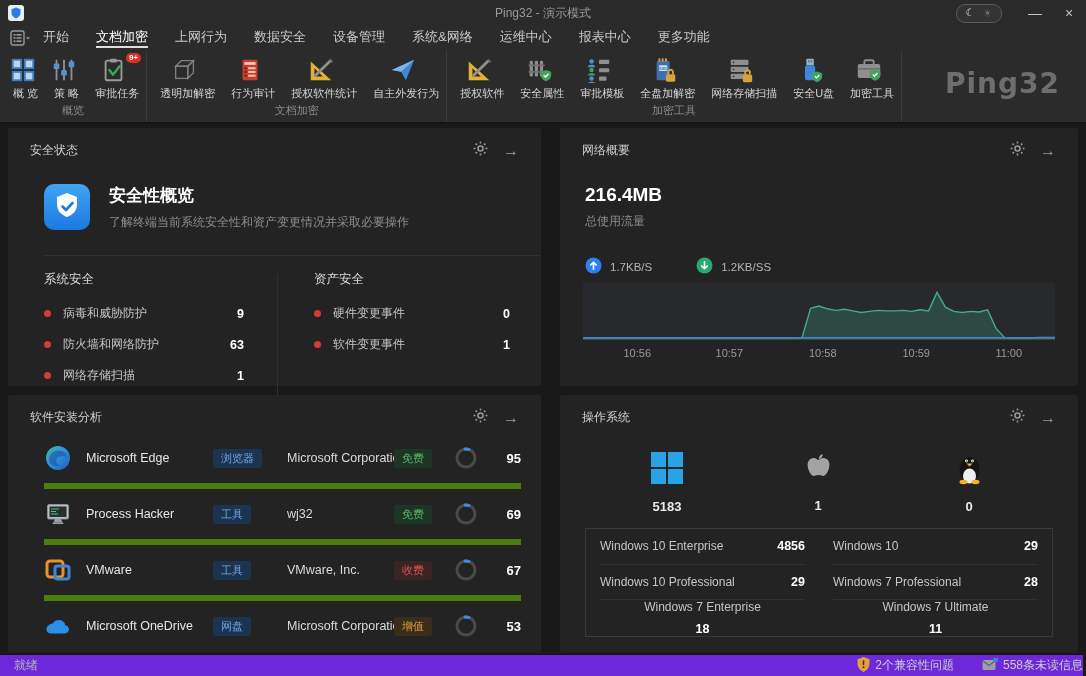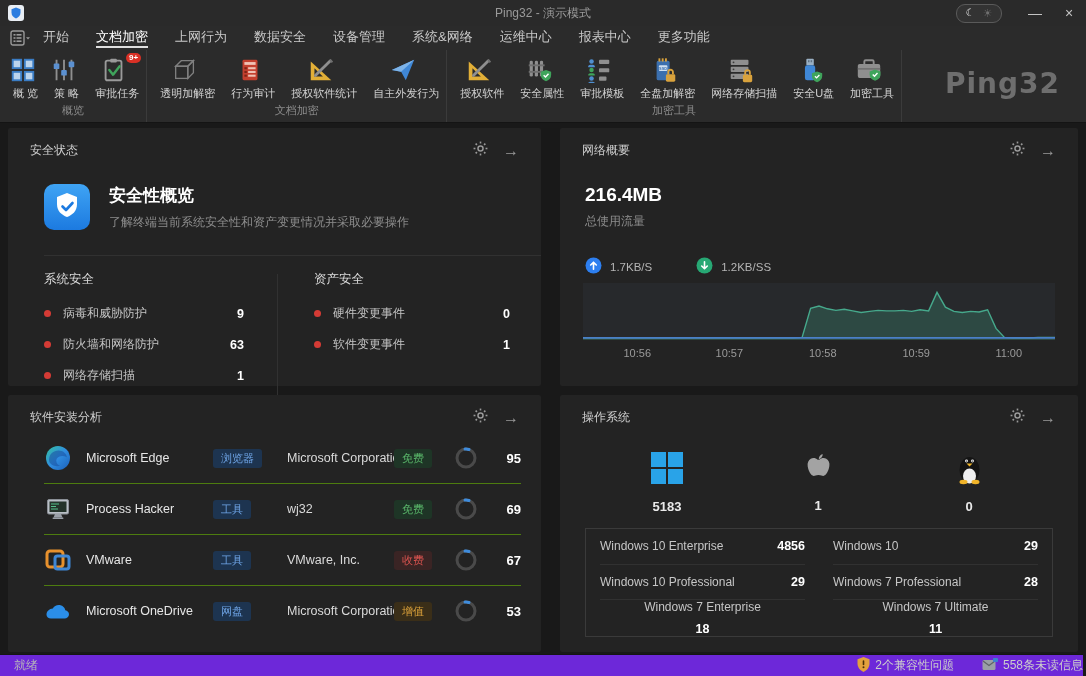--- a/index.html
+++ b/index.html
@@ -64,21 +64,21 @@
   .nettotal{font-size:19px;font-weight:bold;color:#fff;padding:24px 0 0 25px;}
   .netlabel{font-size:12px;color:#8d8d8d;padding:7px 0 0 25px;}
   .speedrow{display:flex;gap:44px;padding:27px 0 0 25px;align-items:center;font-size:11.5px;color:#b5b5b5;}
   .spd{display:flex;align-items:center;gap:8px;}
   .chartwrap{position:absolute;left:23px;top:155px;width:472px;height:57px;background:#27292c;}
   .chartlabels{position:absolute;left:23px;top:219px;width:472px;height:14px;font-size:11px;color:#9a9a9a;}
   .chartlabels span{position:absolute;transform:translateX(-50%);white-space:nowrap;}
   
   .swrows{margin:6px 20px 0 36px;}
   .swrow{display:flex;align-items:center;height:50px;}
-  .swrow:not(:last-child){border-bottom:1px solid #4d7c0f;}
+  .swrow:not(:last-child){border-bottom:6px solid #4d7c0f;}
   .swicon{width:27px;height:27px;flex:none;display:flex;align-items:center;justify-content:center;}
   .swname{width:127px;margin-left:15px;font-size:12.5px;color:#e6e6e6;white-space:nowrap;}
   .swbslot{width:74px;flex:none;}
   .pill{display:inline-block;font-size:11px;padding:2px 8px;border-radius:3px;white-space:nowrap;}
   .pill.cat{background:#1d3450;color:#6ea3e4;}
   .pill.free{background:#1e3526;color:#58b368;}
   .pill.paid{background:#3a2424;color:#d9534f;}
   .pill.va{background:#3a2e18;color:#dca23a;}
   .swvendor{flex:1;font-size:12.5px;color:#dadada;white-space:nowrap;overflow:hidden;}
   .swpslot{width:52px;flex:none;}

